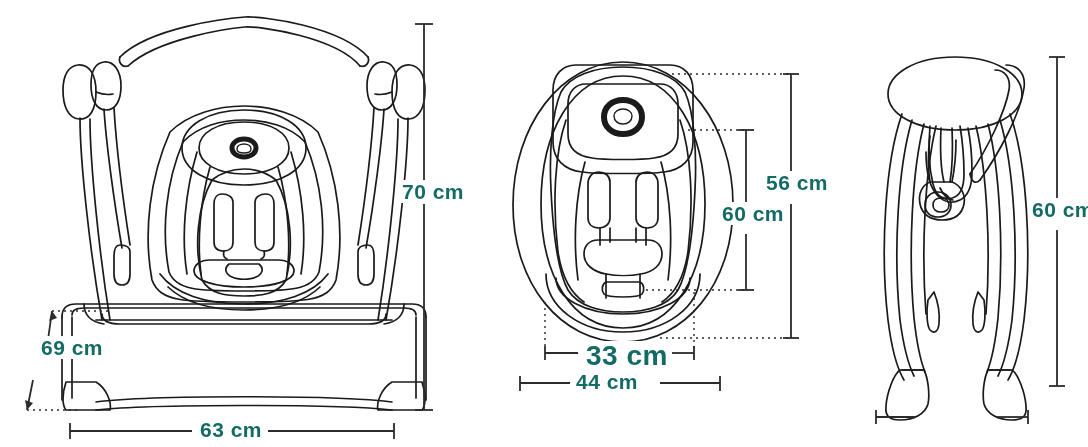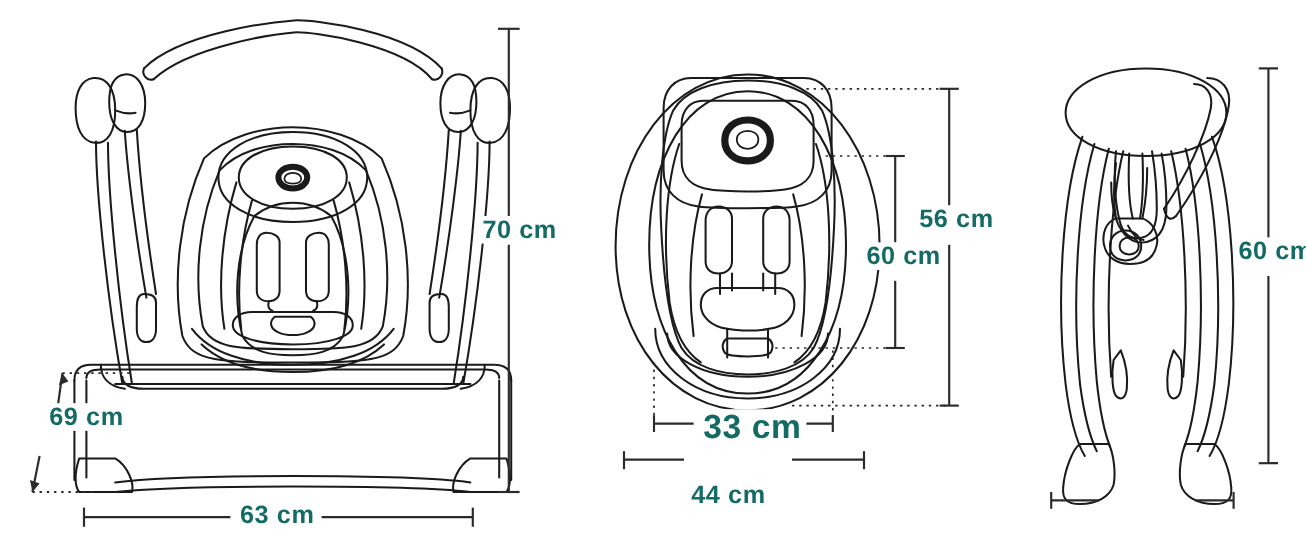--- a/index.html
+++ b/index.html
@@ -298,18 +298,18 @@
   <div class="dim-label" style="left:2px; top:334px;margin-left:35px;">69 cm</div>
 
   <div class="dim-label" style="left:196px; top:416px;">63 cm</div>
 
   <div class="dim-label" style="left:762px; top:169px;">56 cm</div>
 
   <div class="dim-label" style="left:718px; top:200px;">60 cm</div>
 
   <div class="dim-label small" style="left:582px; top:339px;">33 cm</div>
 
-  <div class="dim-label" style="left:572px; top:368px;margin-top:31px;">44 cm</div>
+  <div class="dim-label" style="left:572px; top:368px;">44 cm</div>
 
   <div class="dim-label" style="left:1028px; top:196px;">60 cm</div>
 
 
 </div>
 
 </body></html>

